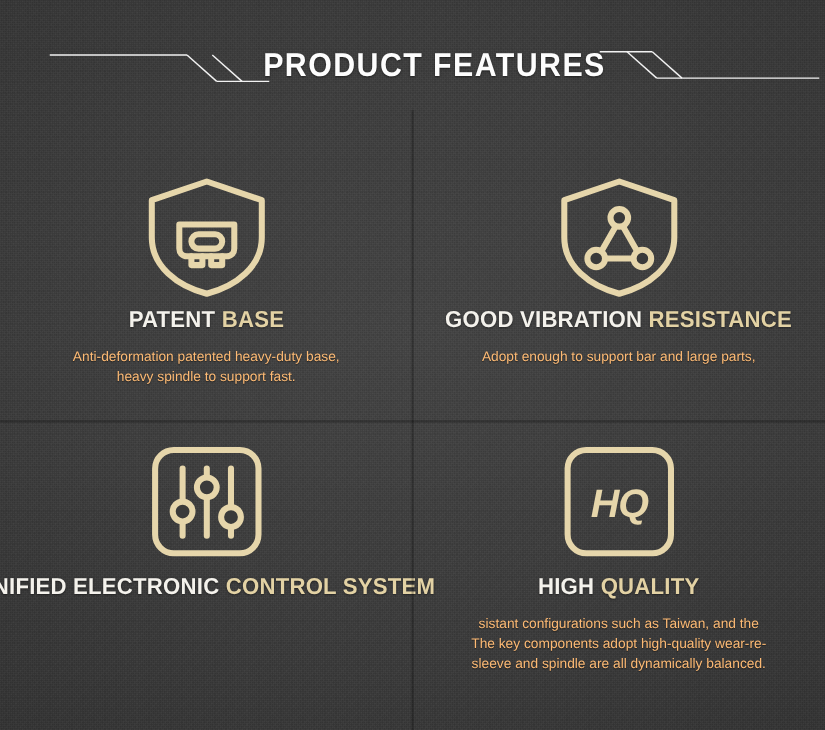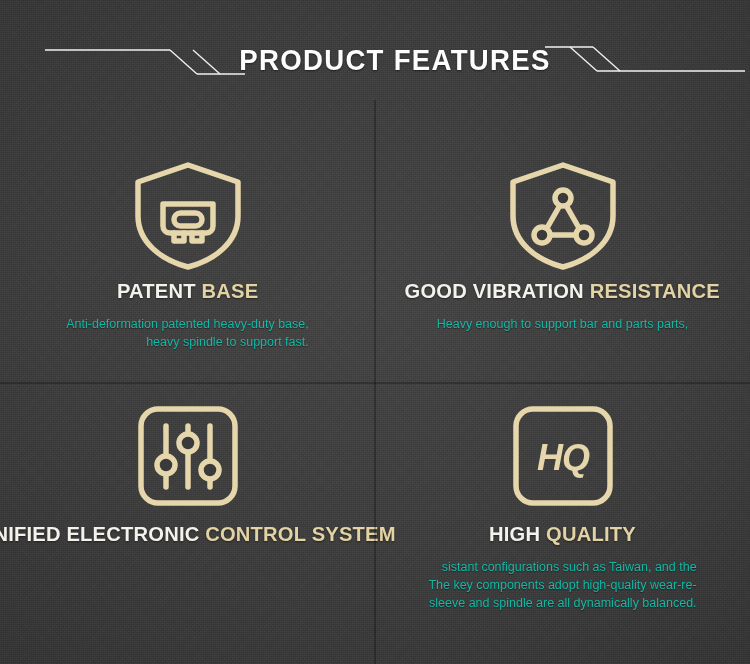--- a/index.html
+++ b/index.html
@@ -133,22 +133,22 @@
     transform: scaleX(0.96);
     text-shadow: 0 1px 2px rgba(0,0,0,.45);
   }
   .t-white { color: #f4f2ec; }
   .t-gold  { color: #e3d2a4; }
 
   .feat-desc {
     margin-top: 11px;
     font-size: 12.5px;
     line-height: 18px;
-    color: #14b8a6;
-    text-align: right;
+    color: #fdba74;
+    text-align: center;
     max-width: 330px;
     text-shadow: 0 1px 1px rgba(0,0,0,.45);
   }
   .feat-desc div { white-space: nowrap; }
 </style>
 </head>
 <body>
 
 <div id="page">
 
@@ -210,21 +210,21 @@
             <circle cx="58" cy="38" r="8" fill="#3a3a3a"></circle>
             <circle cx="37" cy="75" r="8" fill="#3a3a3a"></circle>
             <circle cx="79" cy="75" r="8" fill="#3a3a3a"></circle>
           </g>
         </svg>
       </div>
       <div class="feat-title">
         <span class="t-white">GOOD VIBRATION </span><span class="t-gold">RESISTANCE</span>
       </div>
       <div class="feat-desc">
-        <div>Heavy enough to support bar and parts parts,</div>
+        <div>Adopt enough to support bar and large parts,</div>
       </div>
     </div>
 
     <div class="cell bl">
       <div class="icon-wrap">
         <svg width="106" height="106" viewBox="0 0 106 106">
           <g fill="none" stroke="#e6d6ab" stroke-width="5.5" stroke-linejoin="round" stroke-linecap="round">
             <rect x="6" y="6" width="94" height="94" rx="17"></rect>
             <line x1="31" y1="23" x2="31" y2="84"></line>
             <line x1="53" y1="23" x2="53" y2="84"></line>

